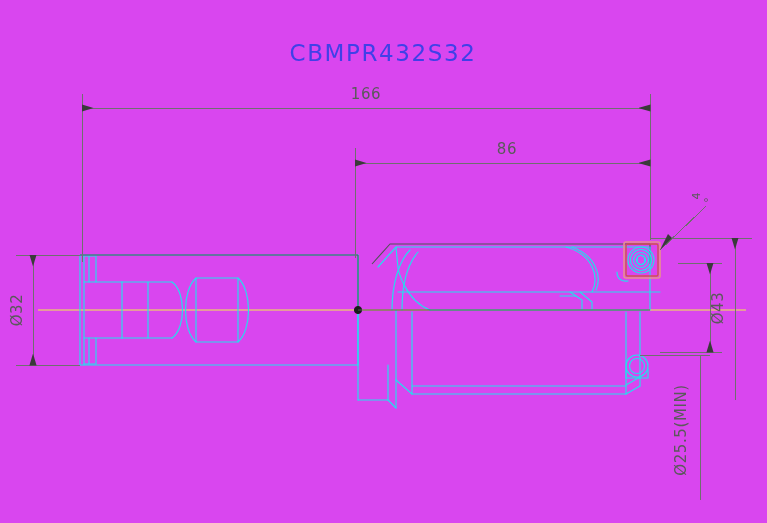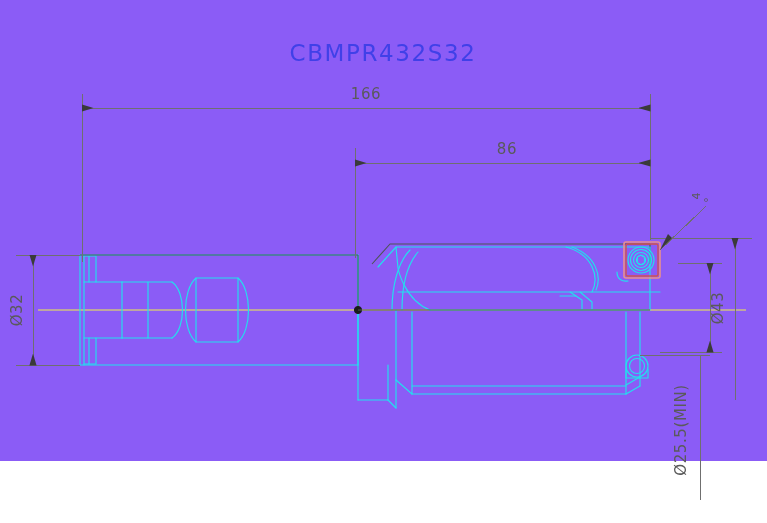--- a/index.html
+++ b/index.html
@@ -10,22 +10,22 @@
   }
   body {
     width: 767px;
     height: 523px;
     overflow: hidden;
     font-family: "Liberation Sans", sans-serif;
   }
   #cad-root {
     position: relative;
     width: 767px;
-    height: 461px;
-    background: #8b5cf6;
+    height: 523px;
+    background: #d946ef;
   }
   svg#cad-canvas {
     position: absolute;
     left: 0;
     top: 0;
     width: 767px;
     height: 523px;
     display: block;
   }
   .part-line {

